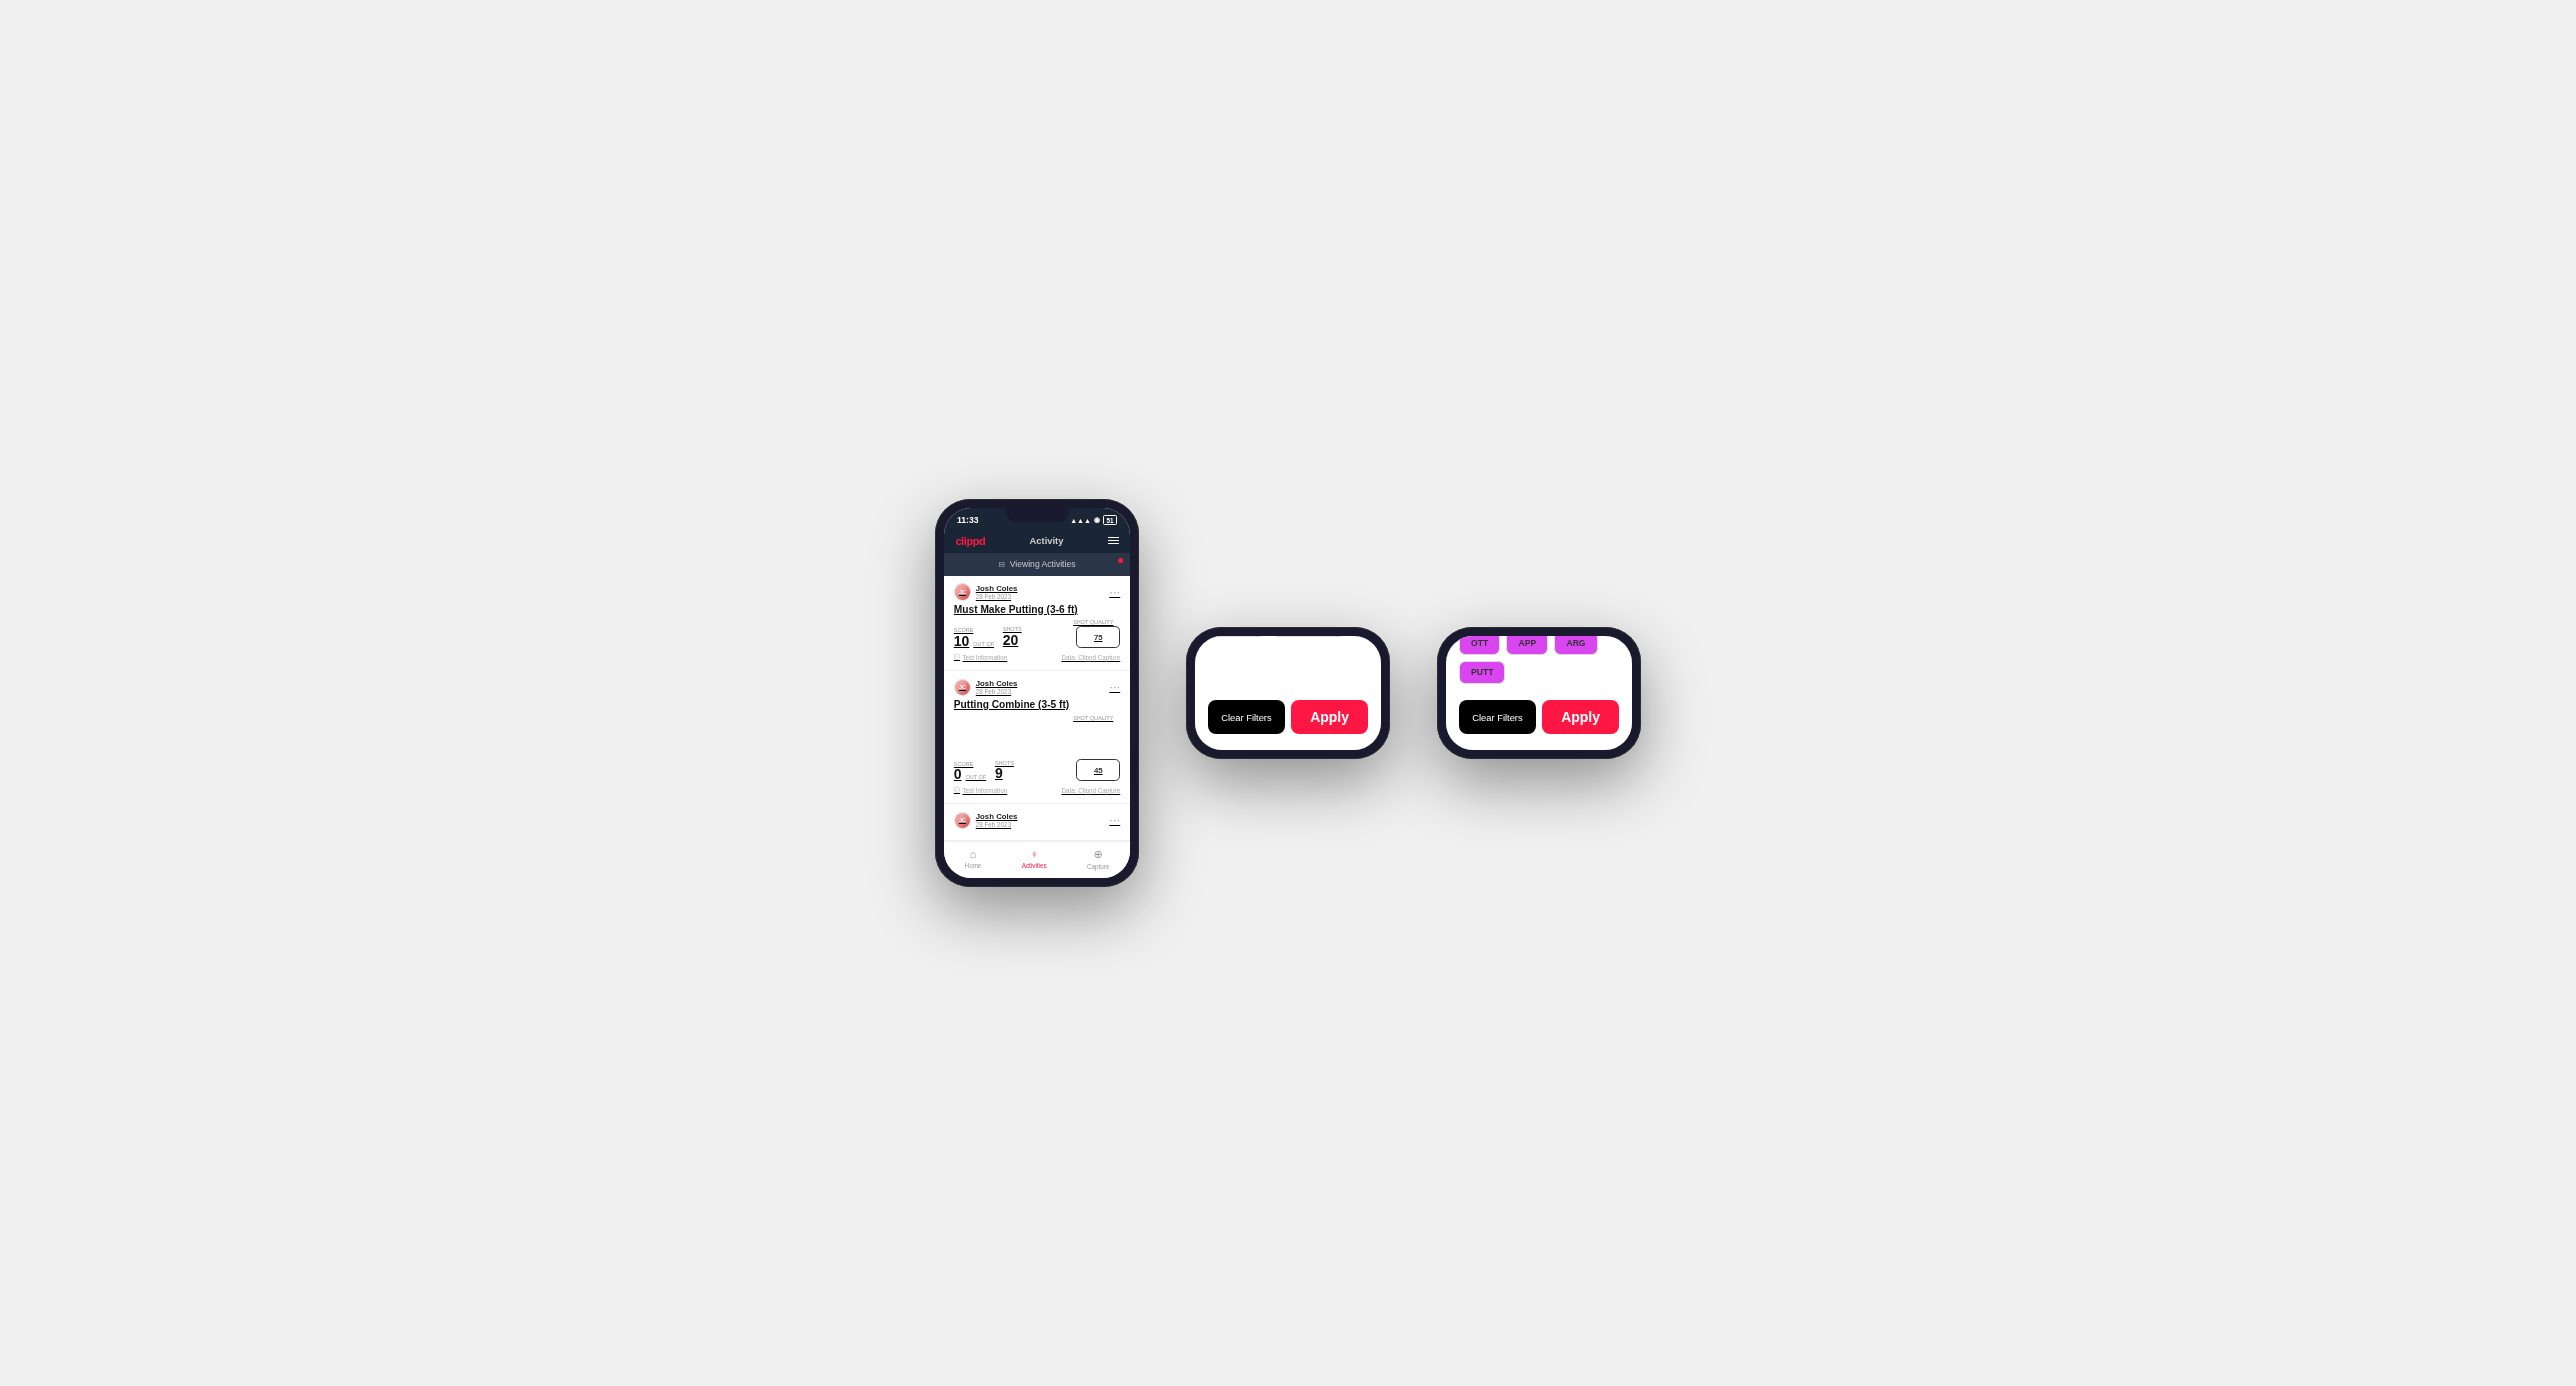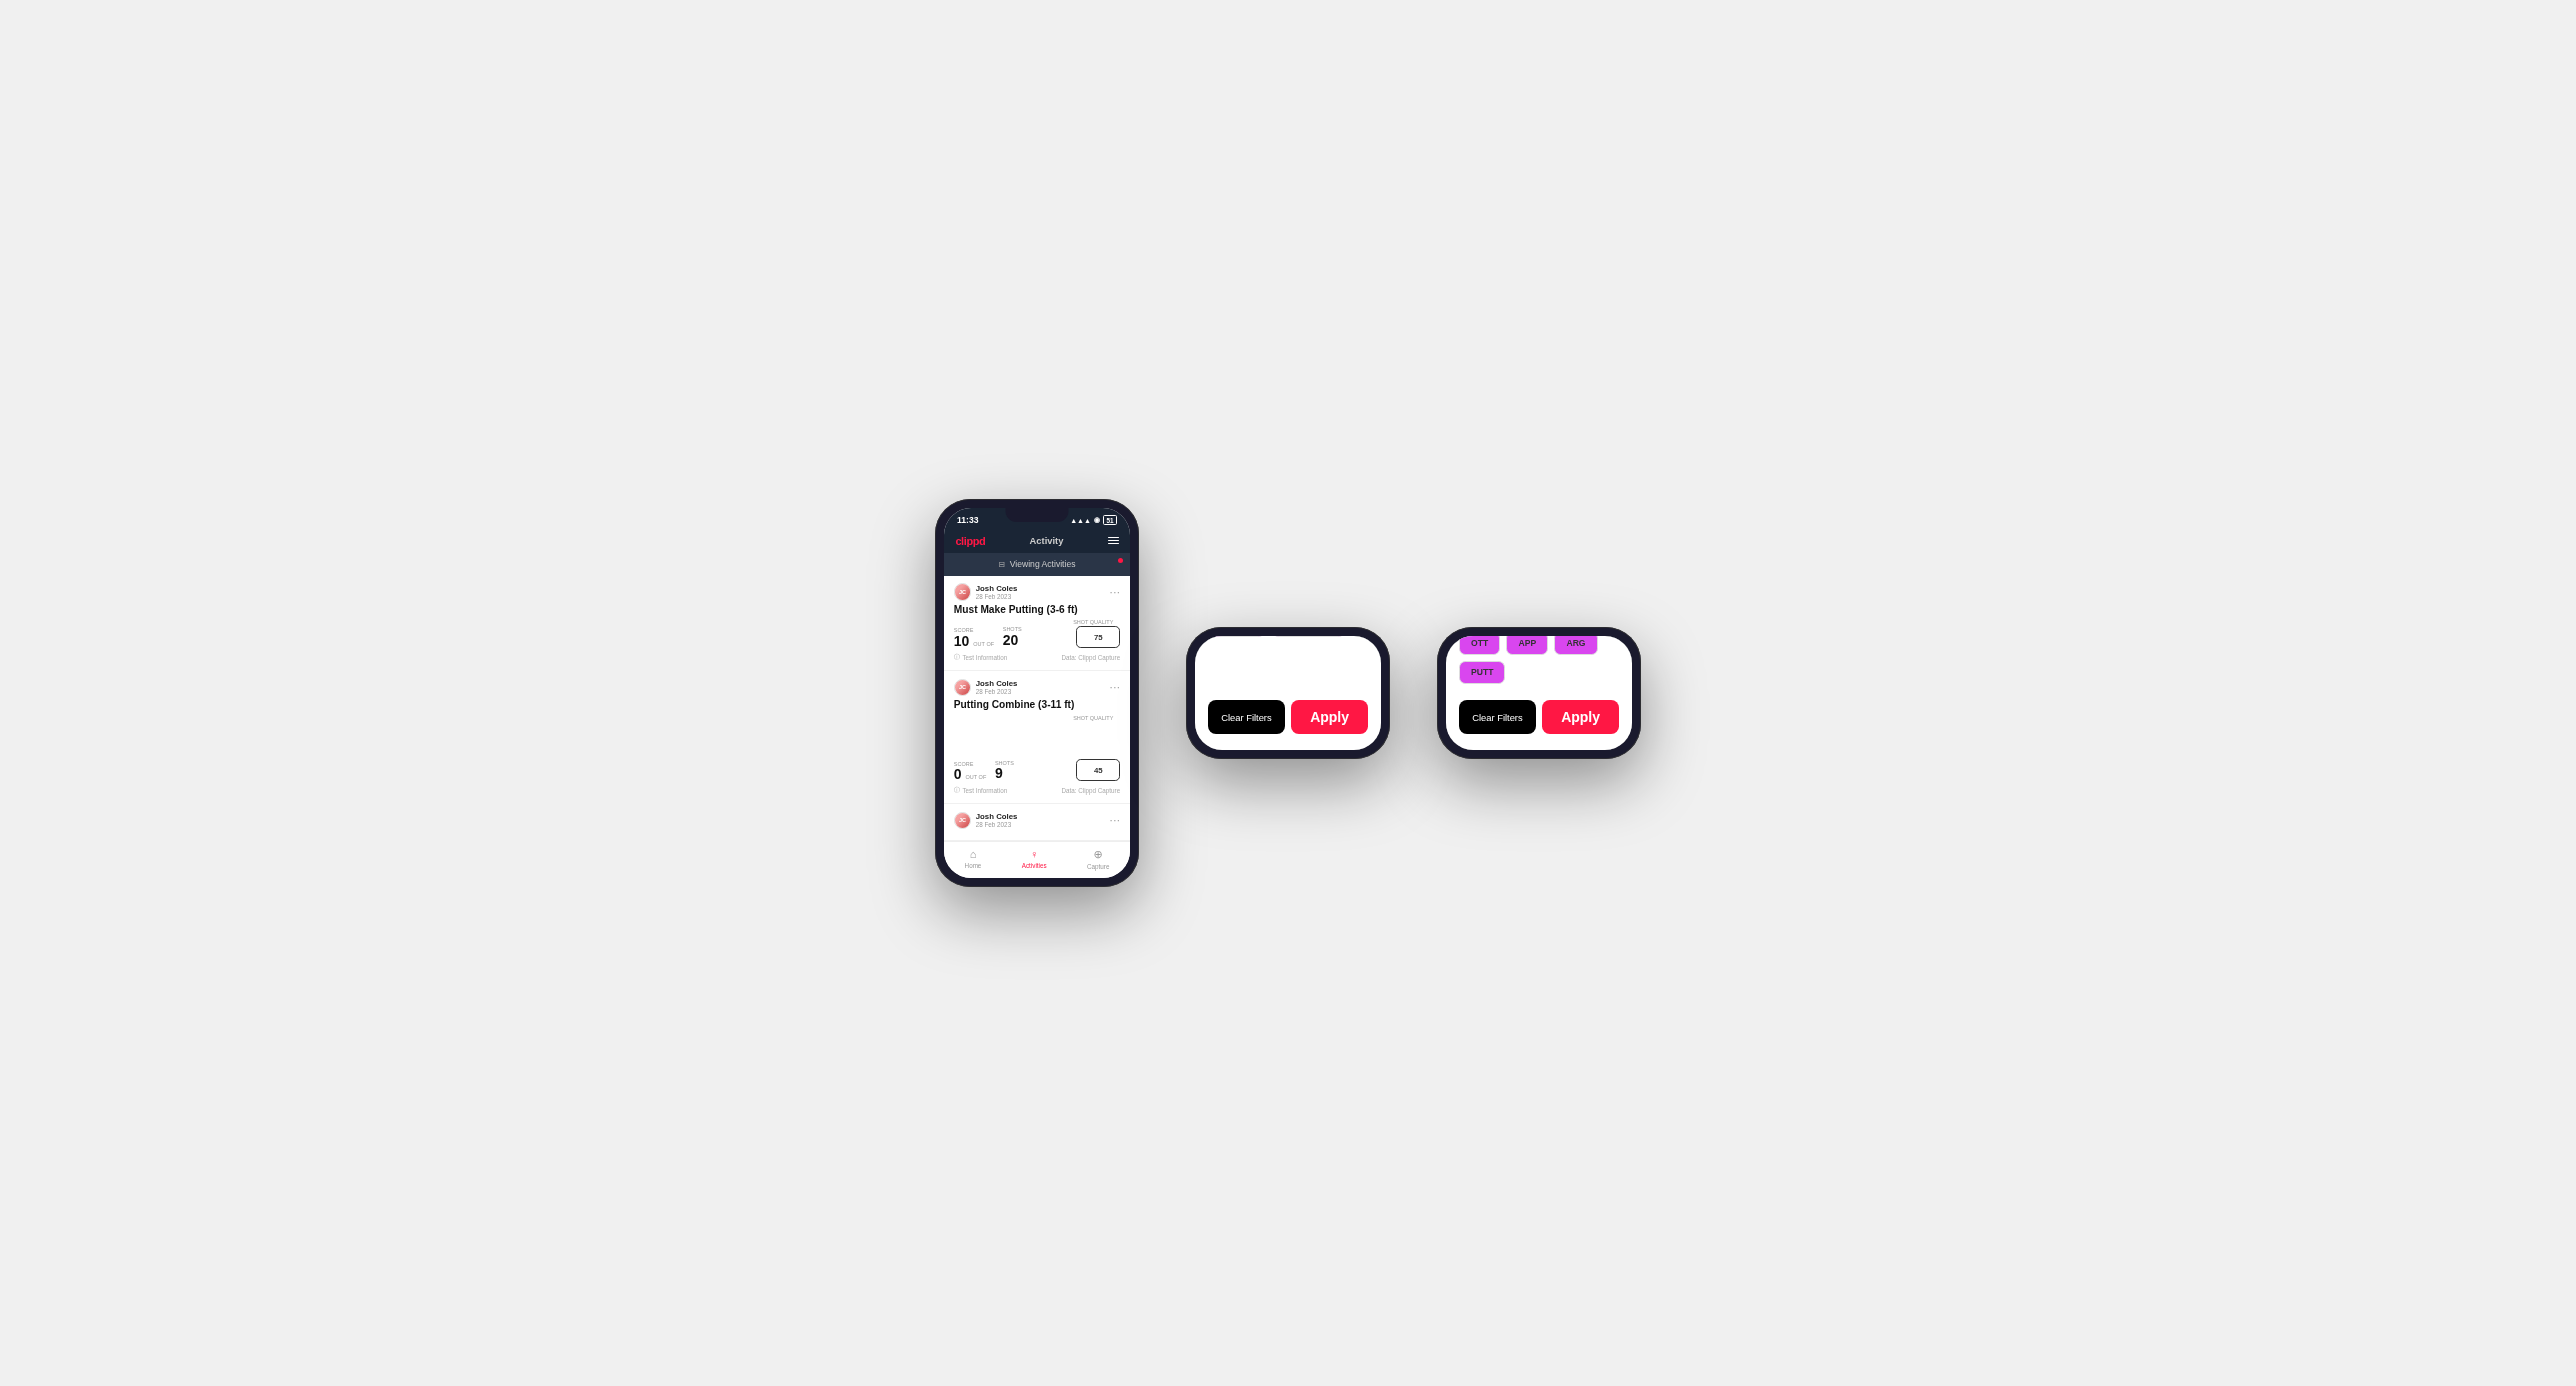--- a/index.html
+++ b/index.html
@@ -118,20 +118,21 @@
     .viewing-bar .label {
       font-size: 8.6px;
       color: #ccc;
       font-weight: 500;
     }
 
     
     .activity-list {
       background: #fff;
       padding: 0;
+      text-decoration: underline;
     }
 
     .activity-card {
       padding: 7.8px 9.4px;
       border-bottom: 0.8px solid #f0f0f0;
     }
     .card-header {
       display: flex;
       justify-content: space-between;
       align-items: center;
@@ -426,21 +427,21 @@
               <div class="avatar">
                 <div class="avatar-img" style="background: linear-gradient(135deg, #f5a0a0 30%, #cc4444 100%); font-size:5.5px; color:#fff; font-weight:700;">JC</div>
               </div>
               <div>
                 <div class="user-name">Josh Coles</div>
                 <div class="user-date">28 Feb 2023</div>
               </div>
             </div>
             <span class="more-btn">···</span>
           </div>
-          <div class="activity-title">Putting Combine (3-11 ft)</div>
+          <div class="activity-title">Putting Combine (3-5 ft)</div>
           <div class="stats-row">
             <div class="stat-block">
               <div class="stat-label">Score</div>
               <div style="display:flex;align-items:flex-end;gap:1.6px;">
                 <span class="stat-value">0</span>
                 <span class="stat-out-of">OUT OF</span>
               </div>
             </div>
             <div class="stat-block">
               <div class="stat-label">Shots</div>

